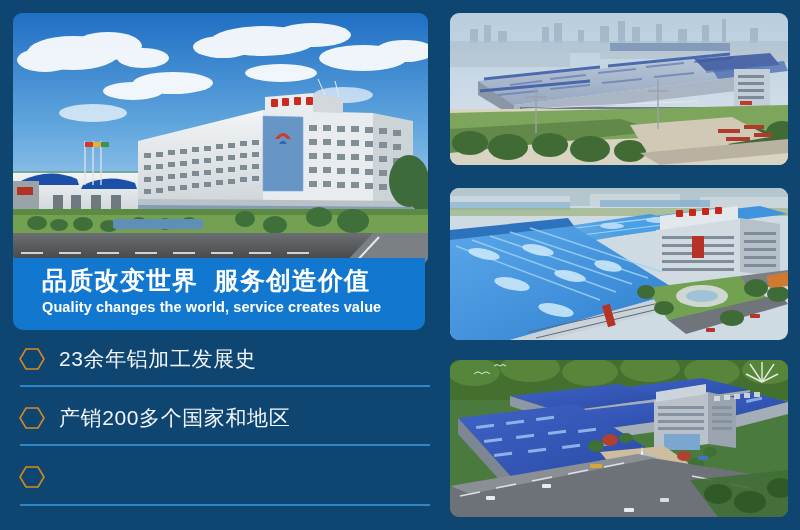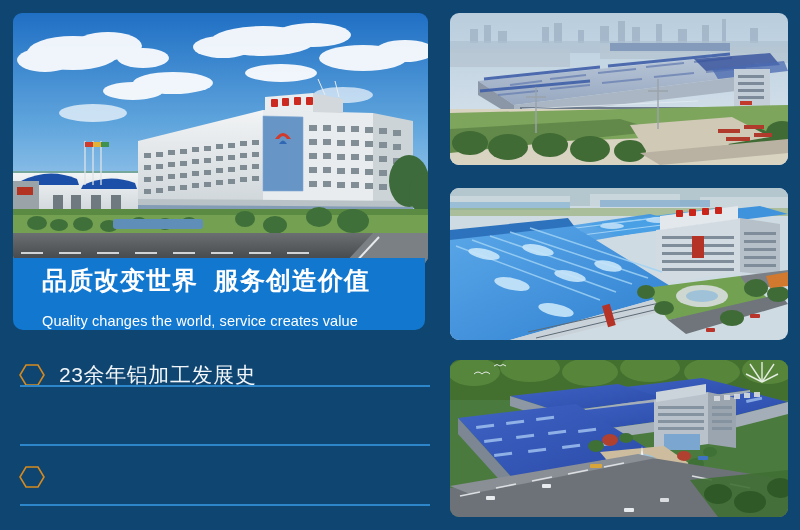--- a/index.html
+++ b/index.html
@@ -21,22 +21,22 @@
   #slogan-banner{
     position:absolute;left:13px;top:258px;width:412px;height:72px;
     background:#1278cf;border-radius:0 0 10px 10px;
     box-sizing:border-box;padding:6px 0 0 29px;
   }
   #slogan-cn{
     color:#ffffff;font-size:25px;font-weight:bold;letter-spacing:1px;
     line-height:32px;white-space:pre;
   }
   #slogan-en{
-    color:#ffffff;font-size:14.5px;font-weight:normal;line-height:20px;
-    letter-spacing:.1px;margin-top:15px;
+    color:#ffffff;font-size:14.5px;font-weight:bold;line-height:20px;
+    letter-spacing:.1px;margin-top:1px;
   }
 
   .feature-row{
     position:absolute;left:13px;width:417px;height:54px;
     display:flex;align-items:center;
   }
   .hex-icon{
     width:26px;height:24px;margin-left:6px;margin-right:14px;flex:none;
   }
   .feature-label{
@@ -268,30 +268,38 @@
       <path d="M330 252 L360 220 L415 220 L415 252 Z" fill="#7b8085"></path>
       <path d="M340 252 L366 224" stroke="#e8eaeb" stroke-width="2" fill="none"></path>
     </svg>
   </div>
 
   <div id="slogan-banner">
     <div id="slogan-cn">品质改变世界  服务创造价值</div>
     <div id="slogan-en">Quality changes the world, service creates value</div>
   </div>
 
-  <div class="feature-row" style="top:348px">
+  <div class="feature-row" style="top:332px">
     <span class="hex-icon">
       <svg viewBox="0 0 26 24">
           <polygon points="7,2 19,2 25,12 19,22 7,22 1,12" fill="none" stroke="#d68a1e" stroke-width="1.6"></polygon>
         </svg>
     </span>
     <span class="feature-label">23余年铝加工发展史</span>
   </div>
   <div class="divider" style="top:385px"></div>
 
+  <div class="feature-row" style="top:391px">
+    <span class="hex-icon">
+      <svg viewBox="0 0 26 24">
+          <polygon points="7,2 19,2 25,12 19,22 7,22 1,12" fill="none" stroke="#d68a1e" stroke-width="1.6"></polygon>
+        </svg>
+    </span>
+    <span class="feature-label">产销200多个国家和地区</span>
+  </div>
   <div class="divider" style="top:444px"></div>
 
   <div class="feature-row" style="top:450px">
     <span class="hex-icon">
       <svg viewBox="0 0 26 24">
           <polygon points="7,2 19,2 25,12 19,22 7,22 1,12" fill="none" stroke="#d68a1e" stroke-width="1.6"></polygon>
         </svg>
     </span>
   </div>
   <div class="divider" style="top:504px"></div>

